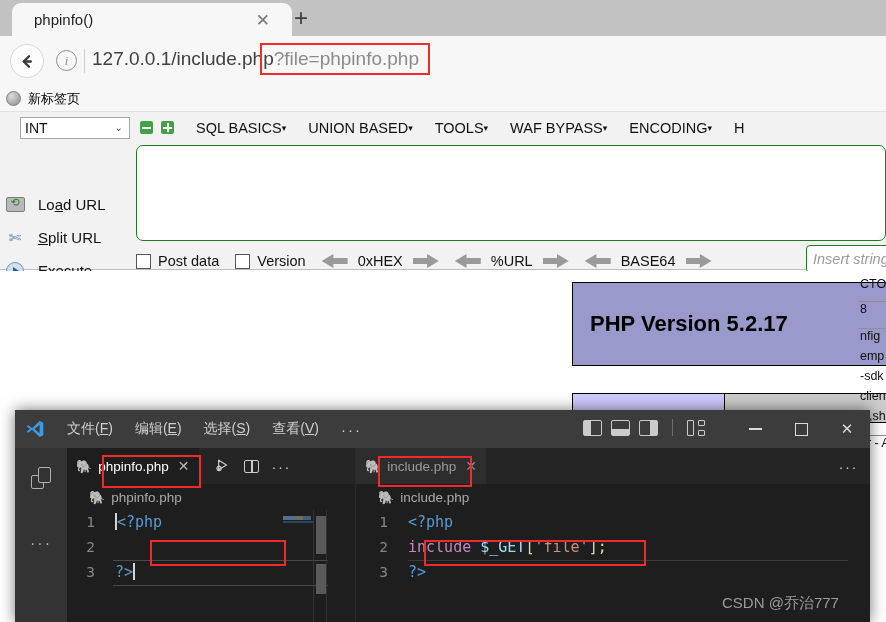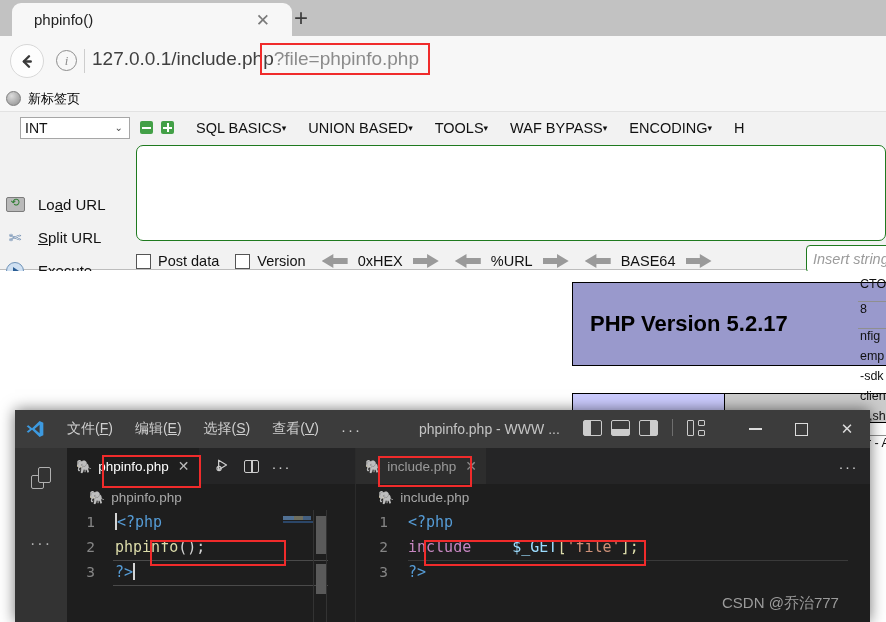--- a/index.html
+++ b/index.html
@@ -300,21 +300,21 @@
   }
   .g2 .ln { width: 48px; }
   .ctext {
     font-family: "DejaVu Sans Mono", monospace; font-size: 15px; line-height: 25px;
     white-space: pre; padding-left: 4px;
   }
   .t-tag   { color: #569cd6; }
   .t-fn    { color: #dcdcaa; }
   .t-punct { color: #d4d4d4; }
   .t-kw    { color: #c586c0; }
-  .t-var   { color: #9cdcfe; margin-left: 32px; }
+  .t-var   { color: #9cdcfe; }
   .t-str   { color: #ce9178; }
   .t-yellow{ color: #dcdcaa; }
 
   .caret-l1, .caret-l3 {
     display: inline-block; width: 2px; height: 17px; background: #d4d4d4;
     vertical-align: -3px;
   }
   .line-hl {
     position: absolute; border: 1px solid #5a5a5a; pointer-events: none;
   }
@@ -472,21 +472,20 @@
         <svg width="20" height="20" viewBox="0 0 24 24" aria-hidden="true">
           <path d="M17.5 2.5 8.5 11 4 7.6 2 8.8l3.9 3.2L2 15.2l2 1.2L8.5 13l9 8.5 4.5-2V4.5l-4.5-2zm0 4.3v10.4L11.5 12l6-5.2z" fill="#3d9ae0"></path>
         </svg>
       </span>
       <span class="vs-menu"><span>文件(</span><u>F</u><span>)</span></span>
       <span class="vs-menu"><span>编辑(</span><u>E</u><span>)</span></span>
       <span class="vs-menu"><span>选择(</span><u>S</u><span>)</span></span>
       <span class="vs-menu"><span>查看(</span><u>V</u><span>)</span></span>
       <span class="vs-dots">···</span>
 
-      <span class="vs-doc-title">phpinfo.php - WWW ...</span>
 
       <span class="vs-layout">
         <span class="ly ly-l"></span>
         <span class="ly ly-b"></span>
         <span class="ly ly-r"></span>
         <span class="ly-sep"></span>
         <span class="ly-grid">
             <i></i>
             <i></i>
             <i></i>
@@ -538,21 +537,20 @@
         <span class="eleph">🐘</span>
         <span>phpinfo.php</span>
       </div>
       <div class="vs-code-area">
         <div class="code-line">
           <span class="ln">1</span>
           <span class="ctext"><span class="caret-l1"></span><span class="t-tag">&lt;?php</span></span>
         </div>
         <div class="code-line">
           <span class="ln">2</span>
-          <span class="ctext"><span class="t-fn">phpinfo</span><span class="t-punct">();</span></span>
         </div>
         <div class="code-line">
           <span class="ln">3</span>
           <span class="ctext"><span class="t-tag">?&gt;</span><span class="caret-l3"></span></span>
         </div>
         <div class="line-hl" style="left:46px; top:50px; width:215px; height:1px; border:0; border-bottom:1px solid #4a4a4a;"></div>
         <div class="line-hl" style="left:46px; top:75px; width:215px; height:1px; border:0; border-bottom:1px solid #4a4a4a;"></div>
 
         <div class="minimap">
           <div class="mini-code"></div>

